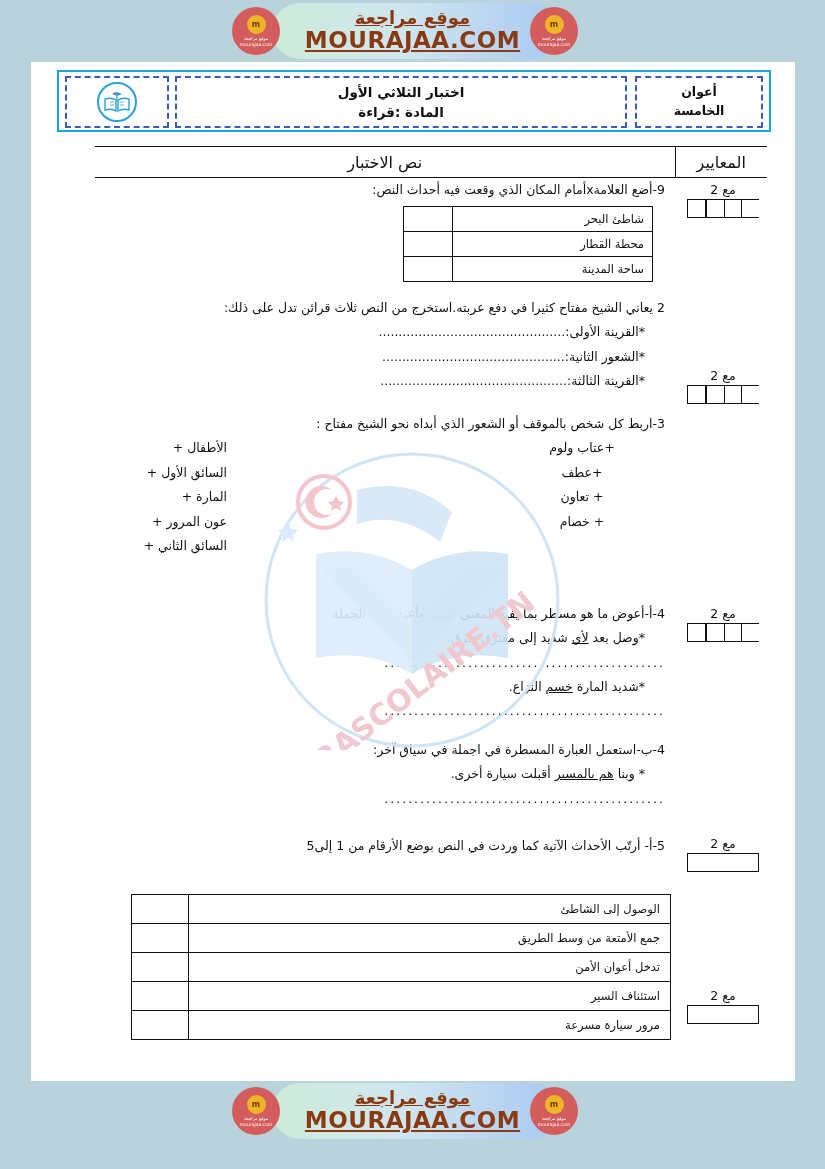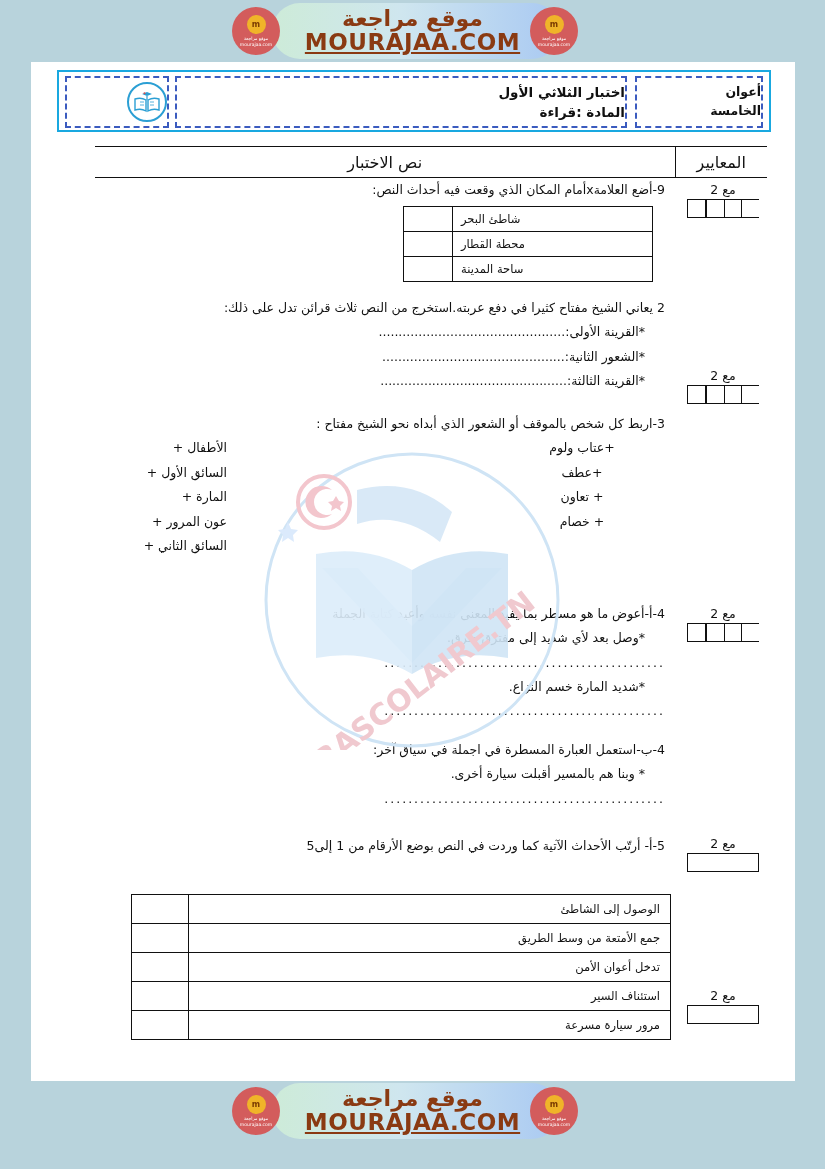--- a/index.html
+++ b/index.html
@@ -19,22 +19,22 @@
   .promo-bottom{top:1080px;}
   .promo-pill{
     position:absolute;left:272px;top:3px;width:288px;height:56px;
     border-radius:28px;
     background:linear-gradient(90deg,#cdebd8 0%,#cfe6ef 45%,#a9c9f2 100%);
   }
   .promo-text{
     position:relative;z-index:2;text-align:center;line-height:1.05;
   }
   .promo-ar{
-    font-size:22px;font-weight:bold;color:#8a3a12;
-    letter-spacing:.5px;
+    font-size:18px;font-weight:bold;color:#8a3a12;
+    text-decoration:underline;letter-spacing:.5px;
   }
   .promo-en{
     font-size:23px;font-weight:bold;color:#8a3a12;
     text-decoration:underline;letter-spacing:.5px;direction:ltr;
   }
   .promo-badge{
     position:absolute;top:7px;width:48px;height:48px;border-radius:50%;
     background:#d35c5c;display:flex;flex-direction:column;
     align-items:center;justify-content:center;z-index:3;
   }
@@ -55,21 +55,21 @@
 
   
   .hdr{
     position:absolute;left:26px;top:8px;width:710px;height:58px;
     border:2px solid #19a8e0;background:#fff;
   }
   .hdr-inner{position:relative;width:100%;height:100%;}
   .hdr-cell{
     position:absolute;top:4px;height:48px;
     border:2px dashed #3b5bbf;
-    display:flex;flex-direction:column;justify-content:center;
+    display:flex;flex-direction:column;align-items:center;justify-content:center;
   }
   .hdr-year{right:6px;width:124px;}
   .hdr-main{right:142px;width:448px;}
   .hdr-logo{right:600px;width:100px;}
   .hdr-line{
     font-size:12.5px;font-weight:bold;color:#101010;line-height:1.5;
     font-family:"DejaVu Sans",sans-serif;
   }
   .hdr-main .hdr-line{font-size:13.5px;}
 
@@ -103,21 +103,21 @@
     border-left:1.2px solid #111;padding:0;
   }
   .crit-cell{padding:0;position:relative;}
 
   .sect{position:relative;}
   .qline{
     font-size:12.5px;color:#111;line-height:1.95;
     padding:0 10px 0 6px;text-align:right;
   }
   .qline.indent{padding-right:30px;}
-  .ul{margin-top:48px;}
+  .ul{text-decoration:underline;margin-top:48px;}
   .dots{
     font-size:12.5px;color:#111;letter-spacing:2px;
     text-align:right;padding:0 10px 0 6px;line-height:1.9;direction:rtl;
   }
 
   
   .crit-mark{position:absolute;right:8px;width:72px;}
   .crit-label{
     font-size:12.5px;color:#111;text-align:center;line-height:1.3;
     font-family:"DejaVu Sans",sans-serif;
@@ -128,21 +128,21 @@
     font-style:normal;
   }
   .crit-boxes i:last-child{border-right:1px solid #111;}
 
   
   .mini{
     border-collapse:collapse;margin:4px 22px 4px auto;width:250px;
   }
   .mini td{
     border:1px solid #111;height:24px;font-size:11.5px;color:#111;
-    text-align:left;padding:0 8px;vertical-align:middle;
+    text-align:right;padding:0 8px;vertical-align:middle;
   }
   .mini td.box{width:48px;padding:0;}
 
   
   .match{width:100%;padding:0 18px 0 6px;}
   .match-row{display:flex;justify-content:space-between;line-height:1.95;}
   .match-row span{font-size:12.5px;color:#111;}
   .match-left{width:150px;text-align:center;}
   .match-right{width:150px;text-align:right;}
 

